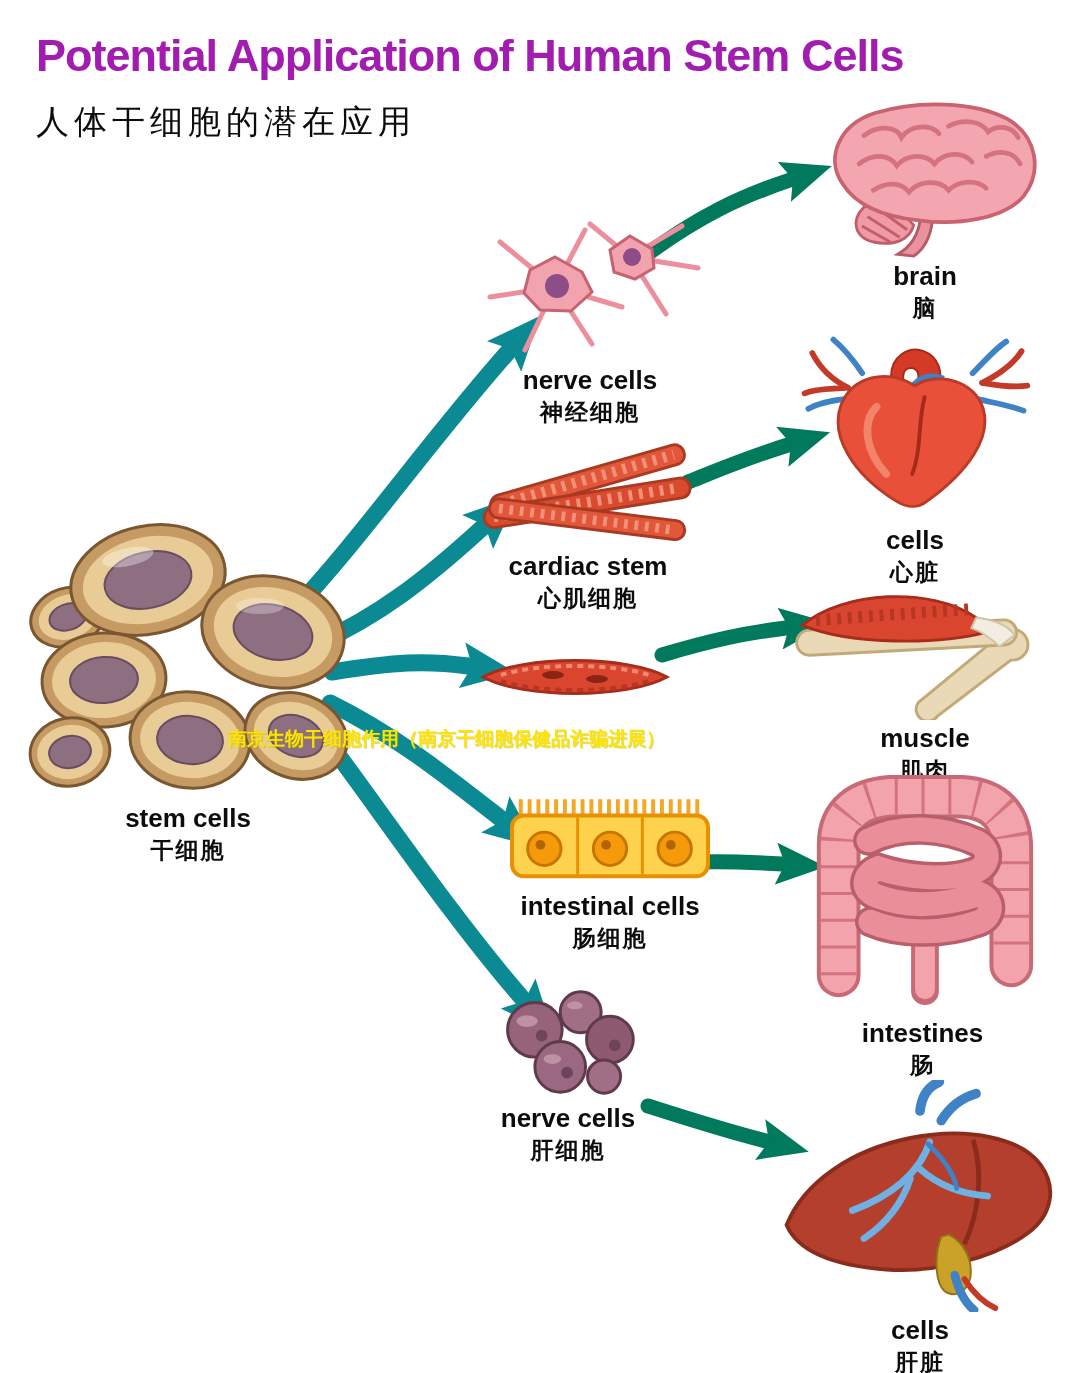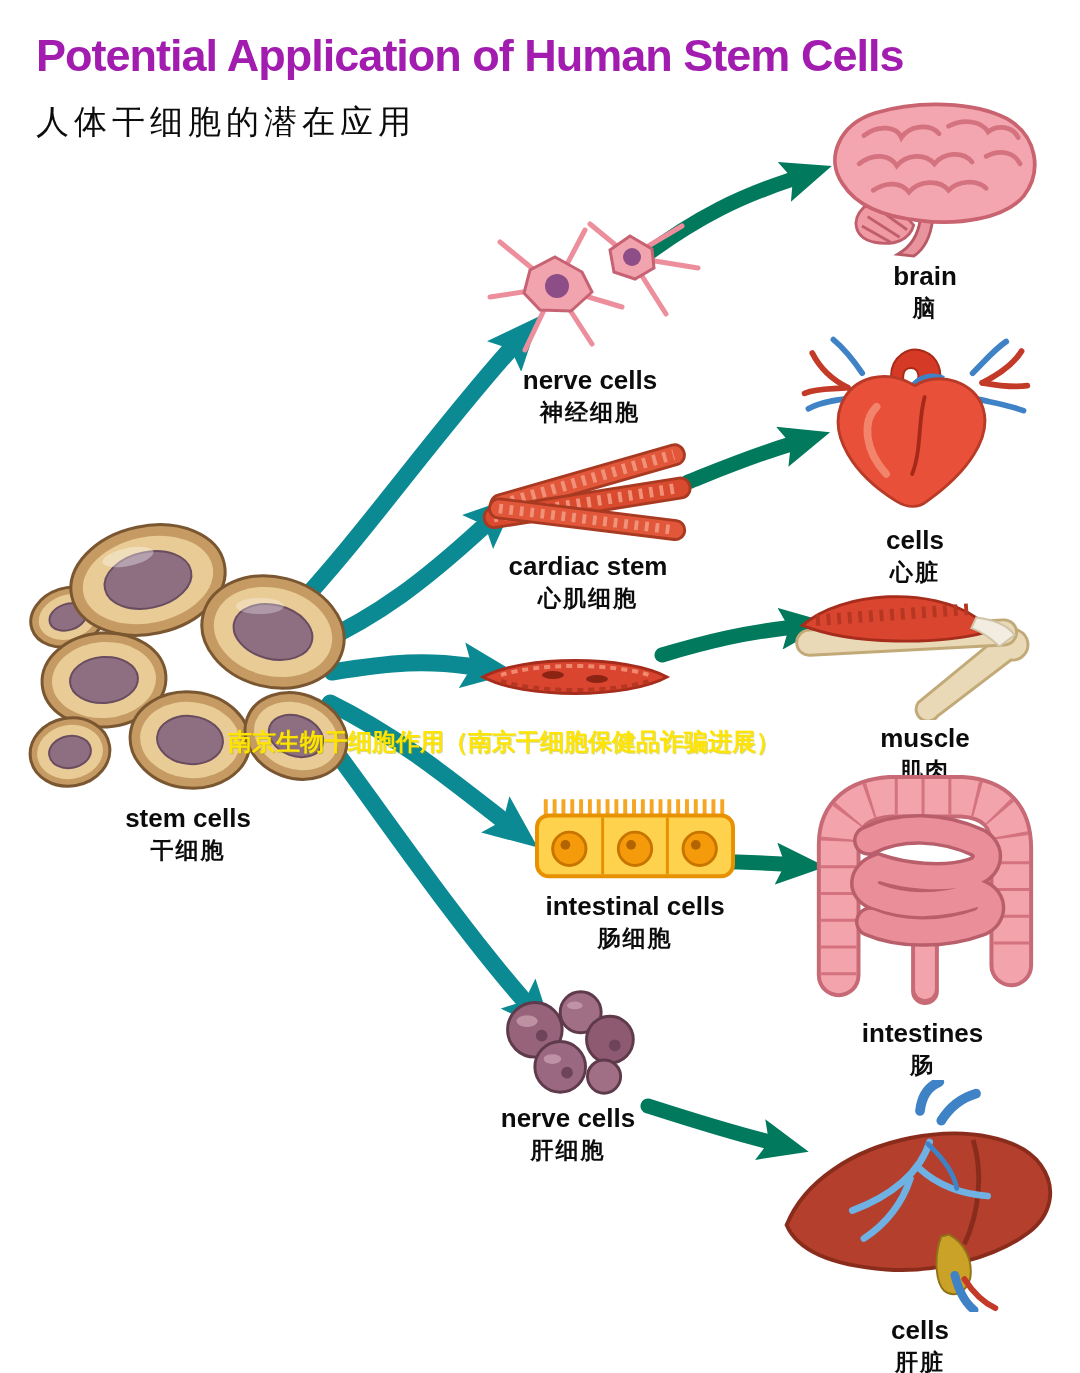--- a/index.html
+++ b/index.html
@@ -7,21 +7,21 @@
   body{font-family:"Liberation Sans",sans-serif;color:#111}
   .canvas{position:relative;width:1080px;height:1373px;background:#fff;overflow:hidden}
   .arrows{position:absolute;left:0;top:0;width:1080px;height:1373px;pointer-events:none}
   .title{position:absolute;left:36px;top:30px;font-size:45px;font-weight:bold;letter-spacing:-1px;color:#a21caf;white-space:nowrap}
   .subtitle{position:absolute;left:36px;top:100px;font-size:33px;font-weight:normal;letter-spacing:5px;color:#0c0c0c;white-space:nowrap}
   figure.node{position:absolute;text-align:center}
   figure.node svg.art{display:block;margin:0 auto;width:100%}
   figcaption{margin-top:4px}
   figcaption .en{font-size:26px;font-weight:bold;line-height:1.15;color:#0c0c0c}
   figcaption .zh{font-size:23px;font-weight:bold;line-height:1.45;letter-spacing:2px;color:#0c0c0c}
-  .watermark{position:absolute;left:228px;top:726px;font-size:24px;font-weight:bold;color:#ffe400;
+  .watermark{position:absolute;left:228px;top:726px;font-size:19px;font-weight:bold;color:#ffe400;
              white-space:nowrap;z-index:10;text-shadow:1px 1px 0 rgba(150,160,0,.4)}
 </style>
 </head>
 <body>
 
 <div class="canvas">
 
   <svg class="arrows" viewBox="0 0 1080 1373">
     <defs>
       <marker id="mTeal" markerUnits="userSpaceOnUse" markerWidth="54" markerHeight="46" refX="6" refY="23" orient="auto">
@@ -145,21 +145,21 @@
   <figure class="node" style="left:475px;top:645px;width:200px;">
     <svg class="art" viewBox="0 0 200 64" style="height:64px">
       <path d="M8,32 C48,10 152,10 192,32 C152,54 48,54 8,32 Z" fill="#d9452f" stroke="#a62c1c" stroke-width="3"></path>
       <path d="M26,30 C64,18 136,18 174,30" stroke="#ef8a70" stroke-width="4" fill="none" stroke-dasharray="6 5"></path>
       <path d="M26,36 C64,48 136,48 174,36" stroke="#b53722" stroke-width="4" fill="none" stroke-dasharray="6 5"></path>
       <ellipse cx="78" cy="30" rx="11" ry="4" fill="#8c2414"></ellipse>
       <ellipse cx="122" cy="34" rx="11" ry="4" fill="#8c2414"></ellipse>
     </svg>
   </figure>
 
-  <figure class="node" style="left:520px;top:788px;width:230px;">
+  <figure class="node" style="left:495px;top:788px;width:230px;">
     <svg class="art" viewBox="0 0 230 102" style="height:100px">
       <line x1="22" y1="20" x2="208" y2="20" stroke="#f5a623" stroke-width="17" stroke-dasharray="4 5"></line>
       <rect x="15" y="28" width="200" height="62" rx="12" fill="#ffd24d" stroke="#e79000" stroke-width="4"></rect>
       <line x1="82" y1="30" x2="82" y2="88" stroke="#e79000" stroke-width="3"></line>
       <line x1="148" y1="30" x2="148" y2="88" stroke="#e79000" stroke-width="3"></line>
       <circle cx="48" cy="62" r="17" fill="#f59a0a" stroke="#c87500" stroke-width="3"></circle>
       <circle cx="115" cy="62" r="17" fill="#f59a0a" stroke="#c87500" stroke-width="3"></circle>
       <circle cx="181" cy="62" r="17" fill="#f59a0a" stroke="#c87500" stroke-width="3"></circle>
       <circle cx="44" cy="58" r="5" fill="#b36400"></circle>
       <circle cx="111" cy="58" r="5" fill="#b36400"></circle>

